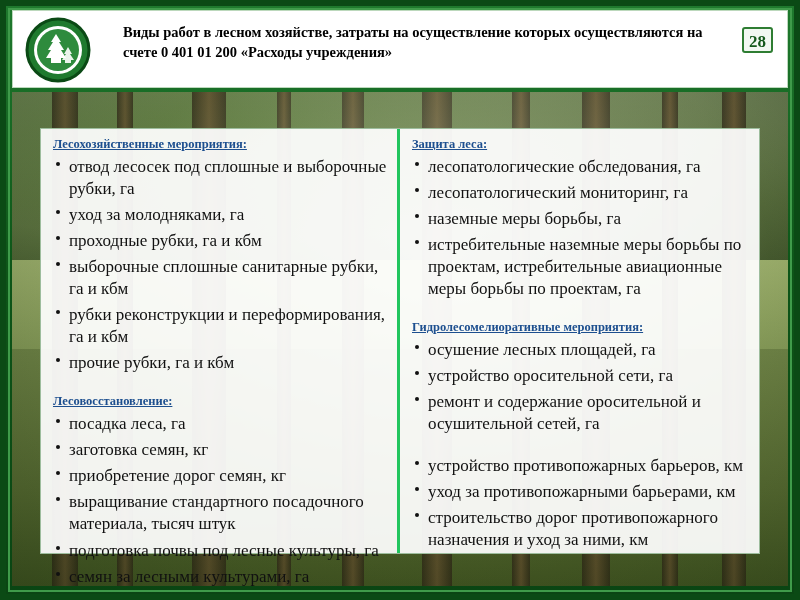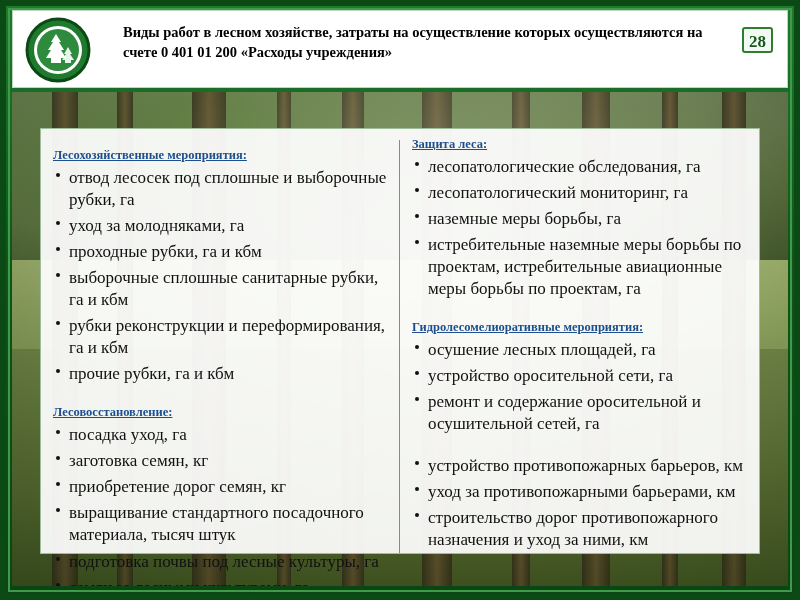--- a/index.html
+++ b/index.html
@@ -127,22 +127,21 @@
     border: 1px solid #9dbd9d;
     box-sizing: border-box;
     display: flex;
   }
   .col {
     box-sizing: border-box;
     padding: 8px 10px 8px 12px;
     width: 50%;
   }
   .col-left {
-    border-right: 1px solid #22c55e;
-    margin-top: 11px;
+    border-right: 3px solid #22c55e;
   }
   .grp { margin-bottom: 2px; }
   .grp-title {
     font-size: 12.5px;
     font-weight: bold;
     color: #1d4f8f;
     text-decoration: underline;
     margin: 0 0 3px 0;
     line-height: 1.25;
   }
@@ -206,21 +205,21 @@
             <li>рубки реконструкции и переформирования, га и кбм</li>
             <li>прочие рубки, га и кбм</li>
           </ul>
         </div>
 
         <div class="spacer-10"></div>
 
         <div class="grp">
           <div class="grp-title">Лесовосстановление:</div>
           <ul class="items">
-            <li>посадка уход, га</li>
+            <li>посадка леса, га</li>
             <li>заготовка семян, кг</li>
             <li>приобретение дорог семян, кг</li>
             <li>выращивание стандартного посадочного материала, тысяч штук</li>
             <li>подготовка почвы под лесные культуры, га</li>
             <li>семян за лесными культурами, га</li>
           </ul>
         </div>
 
       </div>
 

